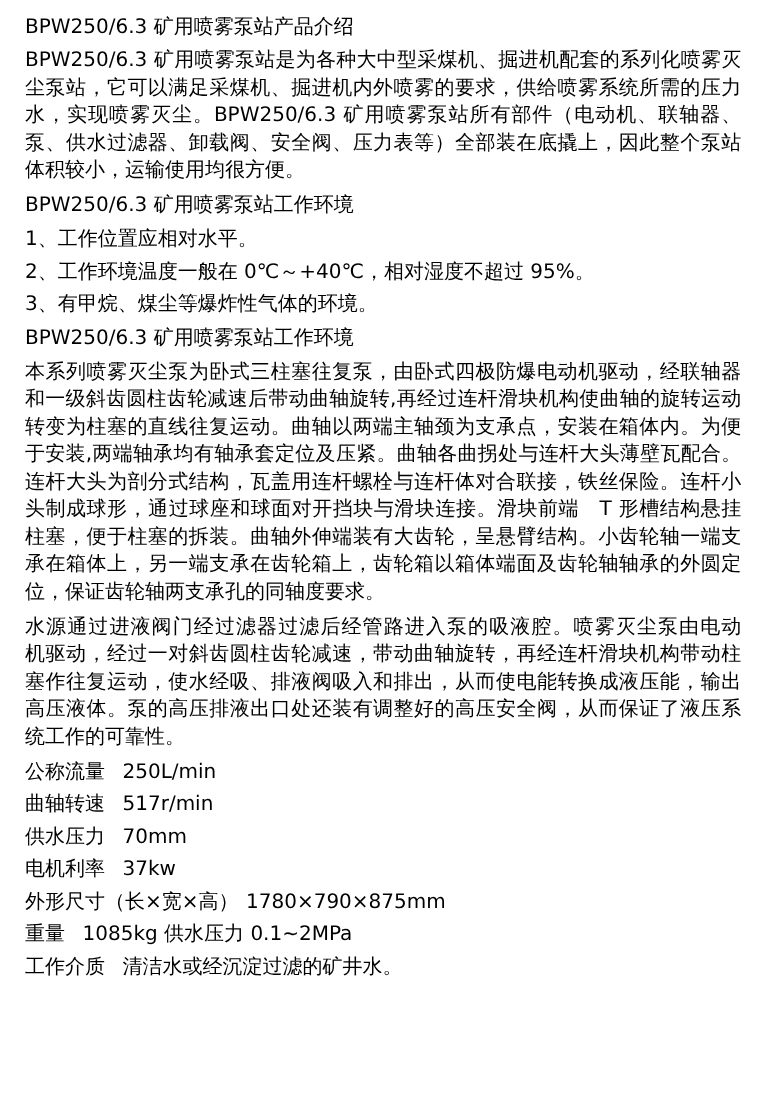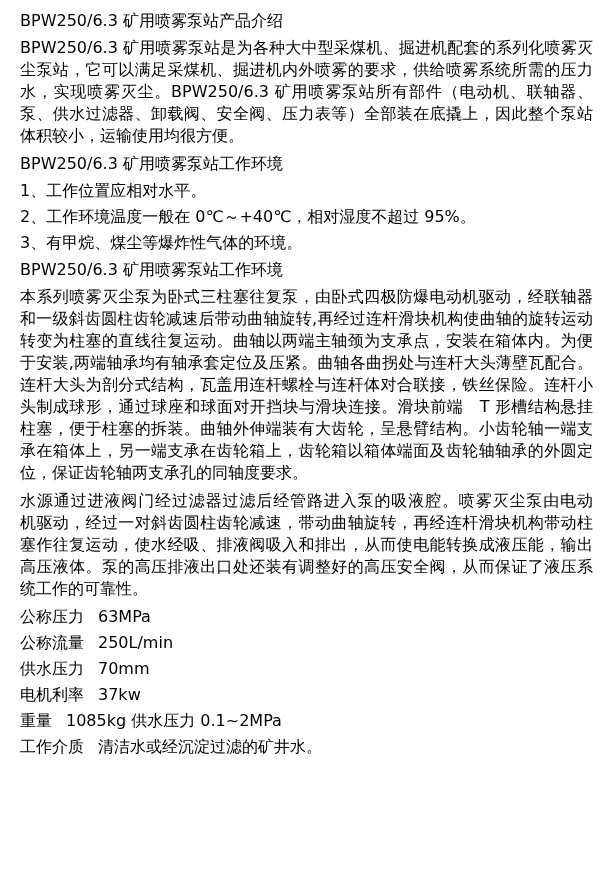--- a/index.html
+++ b/index.html
@@ -61,30 +61,33 @@
   <div class="line">3、有甲烷、煤尘等爆炸性气体的环境。</div>
 
   <div class="heading">BPW250/6.3 矿用喷雾泵站工作环境</div>
 
   <p class="para">本系列喷雾灭尘泵为卧式三柱塞往复泵，由卧式四极防爆电动机驱动，经联轴器和一级斜齿圆柱齿轮减速后带动曲轴旋转,再经过连杆滑块机构使曲轴的旋转运动转变为柱塞的直线往复运动。曲轴以两端主轴颈为支承点，安装在箱体内。为便于安装,两端轴承均有轴承套定位及压紧。曲轴各曲拐处与连杆大头薄壁瓦配合。连杆大头为剖分式结构，瓦盖用连杆螺栓与连杆体对合联接，铁丝保险。连杆小头制成球形，通过球座和球面对开挡块与滑块连接。滑块前端　T 形槽结构悬挂柱塞，便于柱塞的拆装。曲轴外伸端装有大齿轮，呈悬臂结构。小齿轮轴一端支承在箱体上，另一端支承在齿轮箱上，齿轮箱以箱体端面及齿轮轴轴承的外圆定位，保证齿轮轴两支承孔的同轴度要求。</p>
 
   <p class="para">水源通过进液阀门经过滤器过滤后经管路进入泵的吸液腔。喷雾灭尘泵由电动　机驱动，经过一对斜齿圆柱齿轮减速，带动曲轴旋转，再经连杆滑块机构带动柱塞作往复运动，使水经吸、排液阀吸入和排出，从而使电能转换成液压能，输出高压液体。泵的高压排液出口处还装有调整好的高压安全阀，从而保证了液压系统工作的可靠性。</p>
 
 
   <div class="param-row">
-    <span class="plabel">公称压力</span><span class="pvalue">63MPa</span>
+    <span class="plabel">公称流量</span><span class="pvalue">250L/min</span>
   </div>
   <div class="param-row">
-    <span class="plabel">公称流量</span><span class="pvalue">250L/min</span>
+    <span class="plabel">曲轴转速</span><span class="pvalue">517r/min</span>
   </div>
   <div class="param-row">
     <span class="plabel">供水压力</span><span class="pvalue">70mm</span>
   </div>
   <div class="param-row">
     <span class="plabel">电机利率</span><span class="pvalue">37kw</span>
+  </div>
+  <div class="param-row">
+    <span class="plabel">外形尺寸（长×宽×高）</span><span class="pvalue tight">1780×790×875mm</span>
   </div>
   <div class="param-row">
     <span class="plabel">重量</span><span class="pvalue">1085kg 供水压力 0.1~2MPa</span>
   </div>
   <div class="param-row">
     <span class="plabel">工作介质</span><span class="pvalue">清洁水或经沉淀过滤的矿井水。</span>
   </div>
 
 </div>
 

